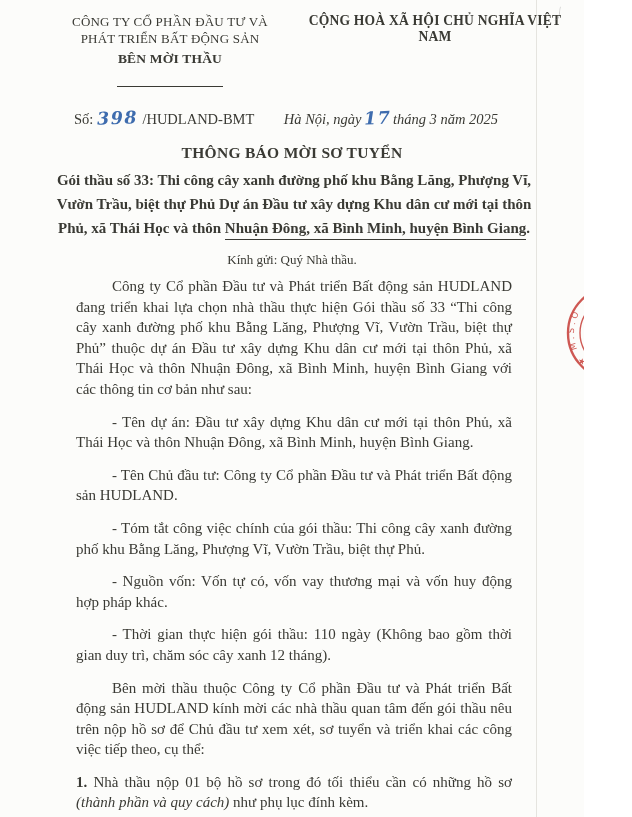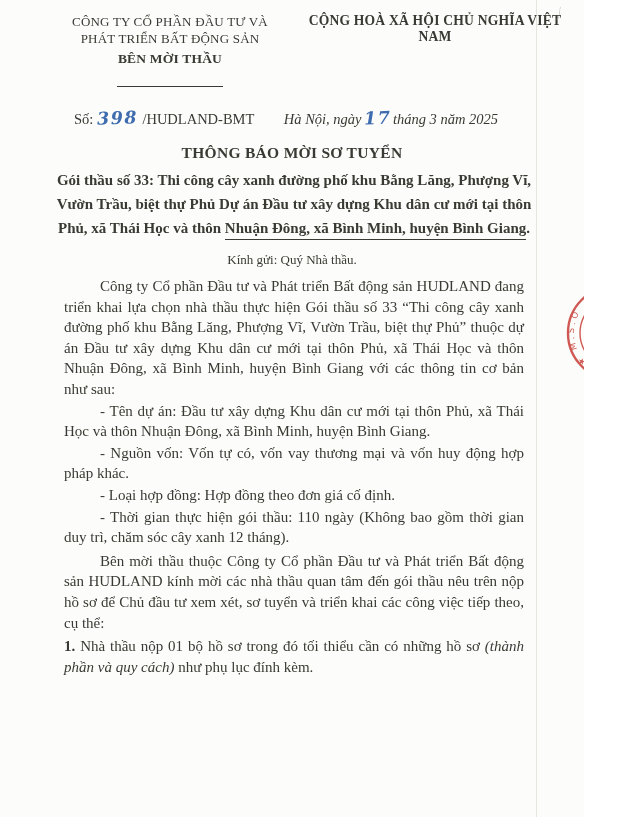--- a/index.html
+++ b/index.html
@@ -31,21 +31,21 @@
   }
   .dateline { font-style:italic; }
   .dateline .handwritten { margin:0 2px; }
   
   .doc-title { text-align:center; font-weight:bold; font-size:15.5px; margin-top:16px; letter-spacing:.3px; }
   .package-title { margin:6px 42px 0 46px; text-align:center; font-weight:bold; font-size:15px; line-height:24px; }
   .uline { border-bottom:1.6px solid #3a3a34; padding-bottom:3px; }
   .salutation { text-align:center; font-size:13px; margin-top:12px; }
   
   .doc-body { margin:8px 60px 0 64px; font-size:15px; line-height:20.6px; text-align:justify; }
-  .doc-body p { margin:0; }
+  .doc-body p { margin:12px; }
   .para   { text-indent:36px; margin-top:3px !important; }
   .item   { text-indent:36px; margin-top:1px !important; }
   .clause { text-indent:0;   margin-top:3px !important; }
   
   .stamp { position:absolute; top:283px; right:-81px; width:100px; height:100px; opacity:.88; }
   .scan-edge { position:absolute; top:0; right:47px; width:1px; height:817px; background:rgba(176,172,162,.30); }
   .scan-smudge {
     position:absolute; top:6px; right:24px; width:6px; height:15px;
     border-right:1.5px solid rgba(150,150,150,.45); border-radius:0 0 6px 0; transform:rotate(8deg);
   }
@@ -83,22 +83,23 @@
   <div class="package-title">
     <span>Gói thầu số 33: Thi công cây xanh đường phố khu Bằng Lăng, Phượng Vĩ, Vườn Trầu, biệt thự Phủ Dự án Đầu tư xây dựng Khu dân cư mới tại thôn Phủ, xã Thái Học và thôn </span><span class="uline">Nhuận Đông, xã Bình Minh, huyện Bình Giang</span><span>.</span>
   </div>
 
   <div class="salutation">Kính gửi: Quý Nhà thầu.</div>
 
   <div class="doc-body">
     <p class="para">Công ty Cổ phần Đầu tư và Phát triển Bất động sản HUDLAND đang triển khai lựa chọn nhà thầu thực hiện Gói thầu số 33 “Thi công cây xanh đường phố khu Bằng Lăng, Phượng Vĩ, Vườn Trầu, biệt thự Phủ” thuộc dự án Đầu tư xây dựng Khu dân cư mới tại thôn Phủ, xã Thái Học và thôn Nhuận Đông, xã Bình Minh, huyện Bình Giang với các thông tin cơ bản như sau:</p>
 
     <p class="item">- Tên dự án: Đầu tư xây dựng Khu dân cư mới tại thôn Phủ, xã Thái Học và thôn Nhuận Đông, xã Bình Minh, huyện Bình Giang.</p>
+    <p class="item">- Tên Chủ đầu tư: Công ty Cổ phần Đầu tư và Phát triển Bất động sản HUDLAND.</p>
+    <p class="item">- Tóm tắt công việc chính của gói thầu: Thi công cây xanh đường phố khu Bằng Lăng, Phượng Vĩ, Vườn Trầu, biệt thự Phủ.</p>
     <p class="item">- Nguồn vốn: Vốn tự có, vốn vay thương mại và vốn huy động hợp pháp khác.</p>
-    <p class="item">- Loại hợp đồng: Hợp đồng theo đơn giá cố định.</p>
     <p class="item">- Thời gian thực hiện gói thầu: 110 ngày (Không bao gồm thời gian duy trì, chăm sóc cây xanh 12 tháng).</p>
 
     <p class="para">Bên mời thầu thuộc Công ty Cổ phần Đầu tư và Phát triển Bất động sản HUDLAND kính mời các nhà thầu quan tâm đến gói thầu nêu trên nộp hồ sơ để Chủ đầu tư xem xét, sơ tuyển và triển khai các công việc tiếp theo, cụ thể:</p>
 
     <p class="clause"><b>1.</b><span> Nhà thầu nộp 01 bộ hồ sơ trong đó tối thiểu cần có những hồ sơ </span><i>(thành phần và quy cách)</i><span> như phụ lục đính kèm.</span></p>
 
   </div>
 
   <svg class="stamp" viewBox="0 0 100 100" aria-hidden="true">
     <circle cx="50" cy="50" r="47" fill="none" stroke="#c8423c" stroke-width="2.4"></circle>

